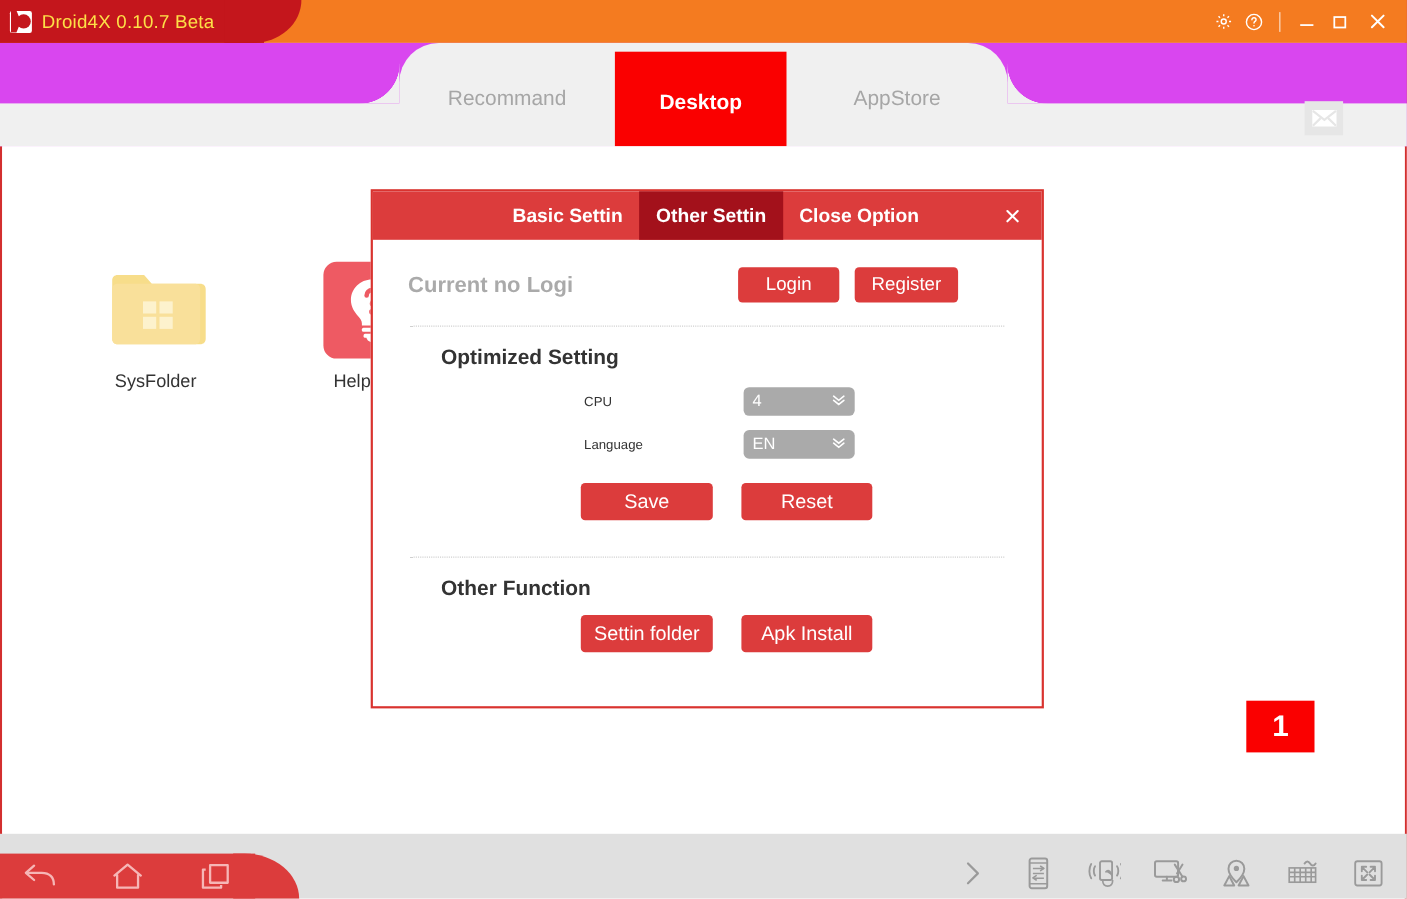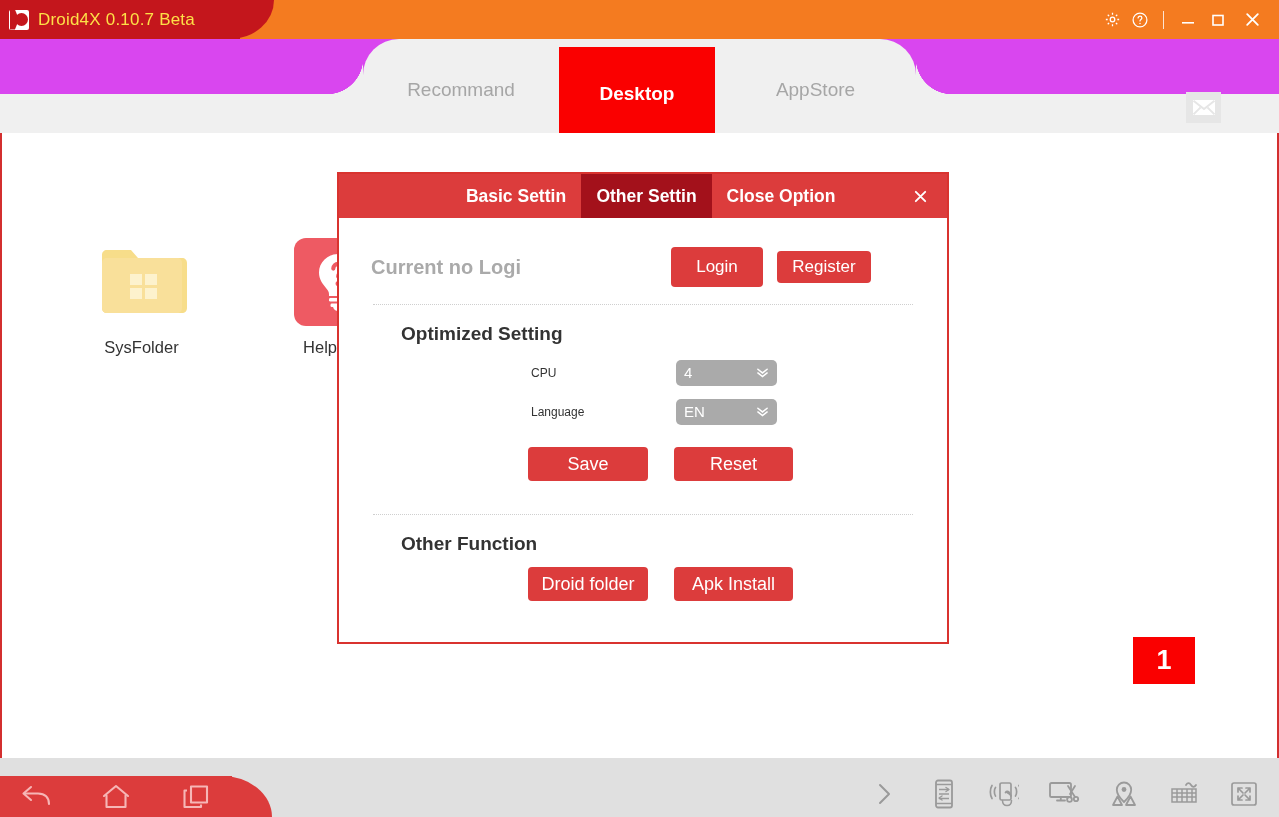--- a/index.html
+++ b/index.html
@@ -208,35 +208,35 @@
     white-space: nowrap; overflow: hidden;
   }
   .dlg-tab-basic { width: 130px; }
   .dlg-tab-other { width: 131px; background: #a3111b; }
   .dlg-tab-close { width: 138px; }
   .dlg-close-x {
     position: absolute; right: 8px; top: 0; width: 38px; height: 44px;
     display: flex; align-items: center; justify-content: center;
     color: #ffffff; cursor: pointer;
   }
-  .dlg-body { flex: 1; padding: 12px 32px; position: relative; }
+  .dlg-body { flex: 1; padding: 4px 32px; position: relative; }
 
   .login-row {
     display: flex; align-items: center; height: 74px;
   }
   .login-status {
     flex: 1; font-size: 20px; color: #aaaaaa; font-weight: bold;
     white-space: nowrap; overflow: hidden; max-width: 300px;
   }
   .btn {
     background: #dc3c3c; color: #ffffff; border: none;
     border-radius: 4px; cursor: pointer;
     font-family: "Liberation Sans", sans-serif;
   }
-  .btn-login { width: 92px; height: 40px; font-size: 17px; margin-right: 14px; }
+  .btn-login { width: 92px; height: 32px; font-size: 17px; margin-right: 14px; }
   .btn-register { width: 94px; height: 32px; font-size: 17px; }
 
   .divider {
     height: 0; border-top: 1px dotted #cfcfcf;
     margin: 0 2px;
   }
   .section-title {
     font-size: 19px; font-weight: bold; color: #333333;
     margin: 18px 0 8px 30px; white-space: nowrap; overflow: hidden;
   }
@@ -423,21 +423,21 @@
       <div class="action-row">
         <button class="btn btn-save">Save</button>
         <button class="btn btn-reset">Reset</button>
       </div>
 
       <div class="divider2"></div>
 
       <div class="section-title">Other Function</div>
 
       <div class="func-row">
-        <button class="btn btn-share">Droid folder</button>
+        <button class="btn btn-share">Settin folder</button>
         <button class="btn btn-apk">Apk Install</button>
       </div>
     </div>
   </div>
 
   <div class="bottombar">
     <div class="nav-left">
       <div class="nav-btn">
         <svg width="34" height="26" viewBox="0 0 34 26" fill="none" stroke="#f6b6b6" stroke-width="2.1" stroke-linecap="round" stroke-linejoin="round">
           <path d="M30 20c0-6.5-4-10.5-11-10.5H6"></path>

